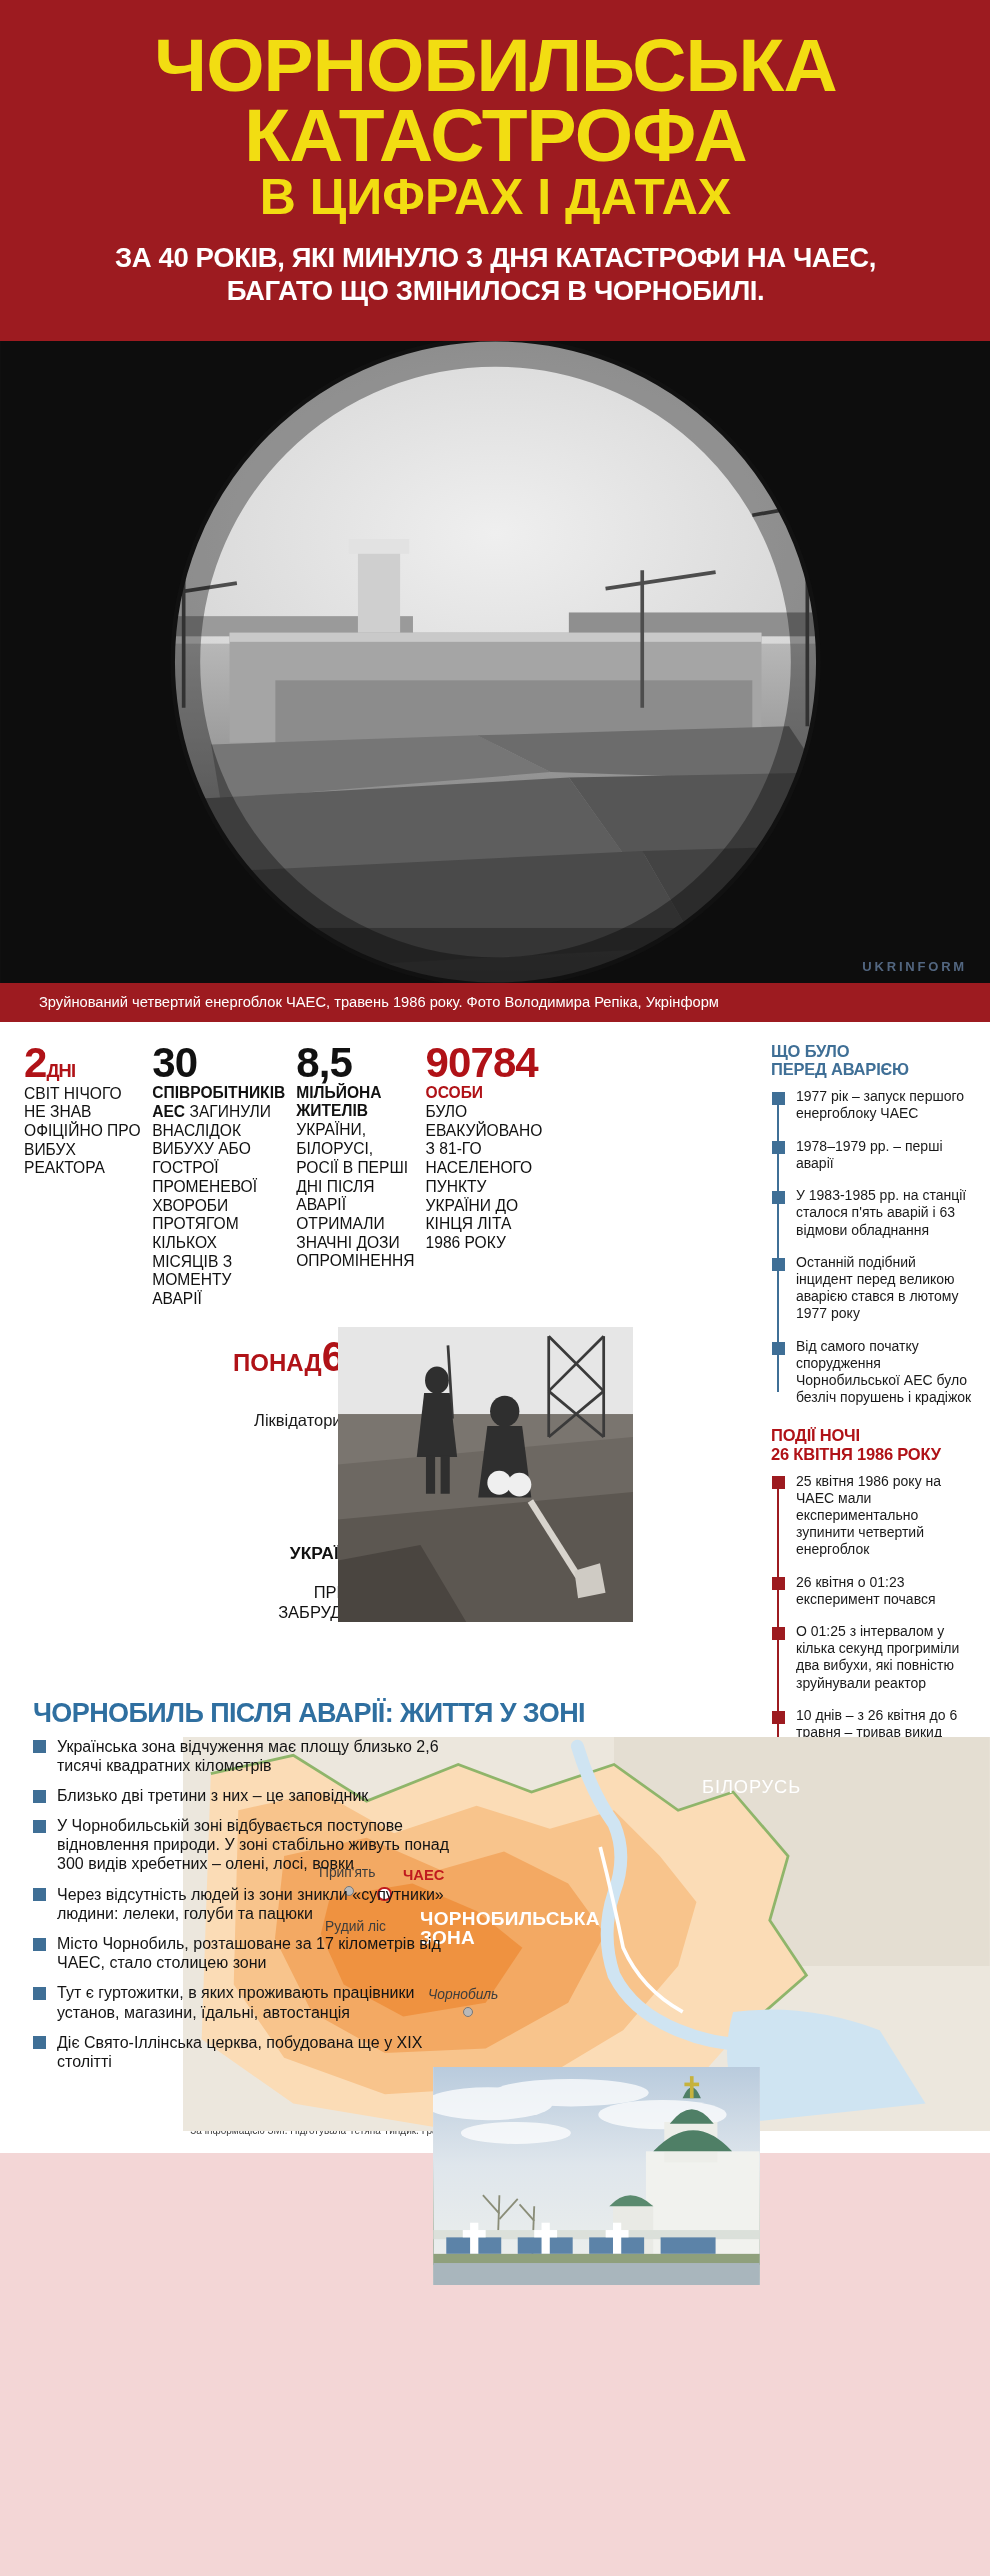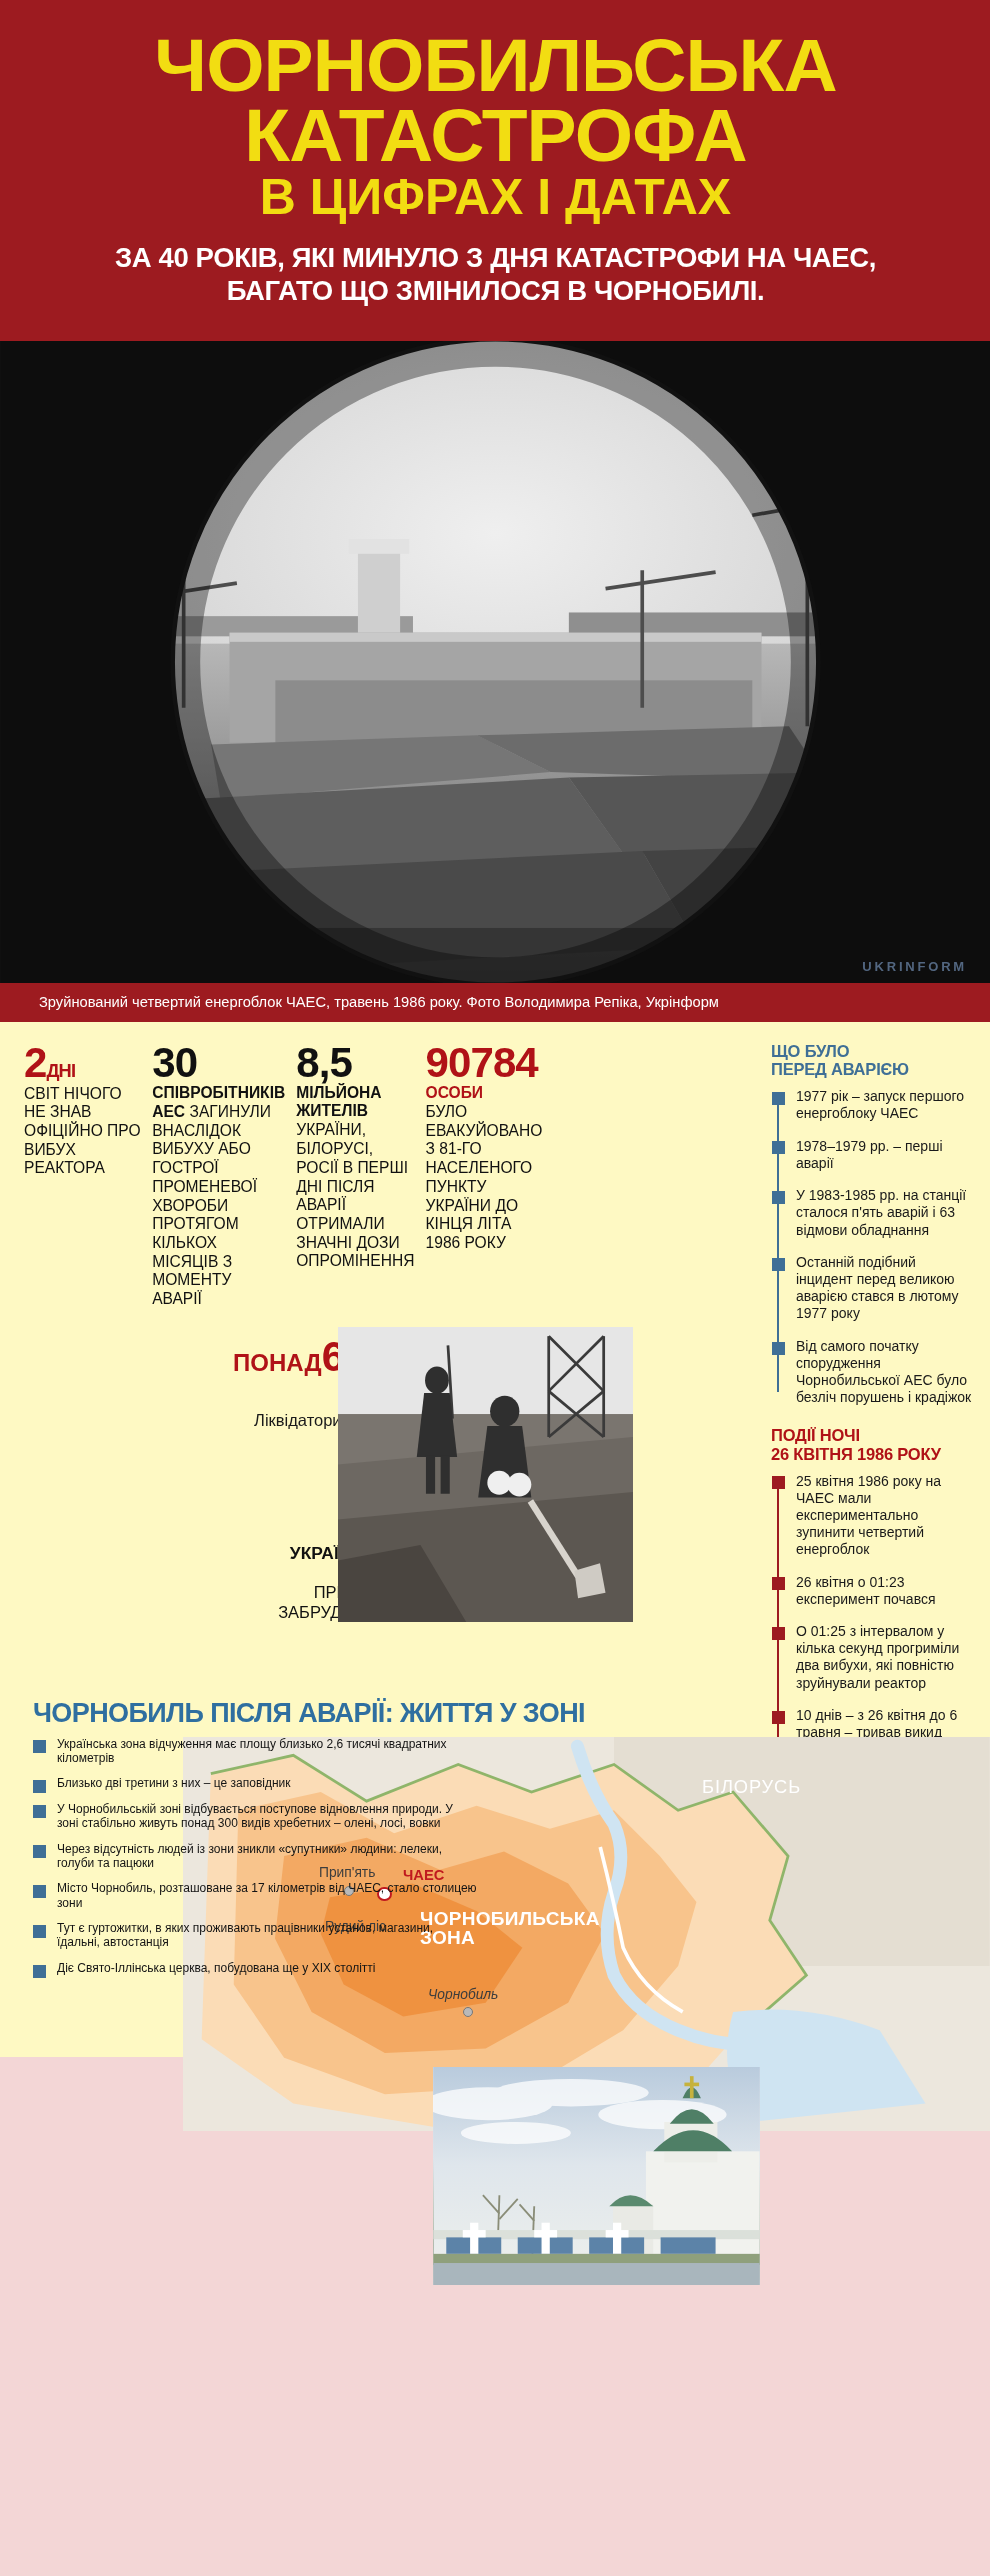--- a/index.html
+++ b/index.html
@@ -53,21 +53,21 @@
     letter-spacing: 2.8px;
   }
   .caption-bar {
     background: #9d1b20;
     color: #fff;
     font-size: 14.7px;
     padding: 11px 0 12px 39px;
   }
 
   
-  .body-wrap { position: relative; background: #fef9c3; padding-bottom: 0; }
+  .body-wrap { position: relative; background: #ffffff; padding-bottom: 0; }
 
   .stats-row {
     display: flex;
     padding: 20px 18.3px 0 24px;
     gap: 11px;
   }
   .stat { flex: 1 1 0; }
   .stat .big {
     font-size: 42px;
     font-weight: 800;
@@ -159,21 +159,21 @@
     color: #2f6fa0;
     font-size: 27px;
     font-weight: 800;
     text-transform: uppercase;
     letter-spacing: -0.6px;
     padding: 7.3px 0 7.3px 33px;
     margin-top: 48px;
   }
   .zone-body { position: relative; }
   .zone-list { list-style: none; padding: 0 0 0 33px; width: 477px; position: relative; z-index: 5; }
-  .zone-item { position: relative; padding-left: 24px; margin-bottom: 11px; font-size: 12px; line-height: 1.2; color: #141414; }
+  .zone-item { position: relative; padding-left: 24px; margin-bottom: 11px; font-size: 16px; line-height: 1.2; color: #141414; }
   .zone-item .bullet { position: absolute; left: 0; top: 3.7px; width: 13px; height: 13px; background: #3f6f96; }
 
   
   .map {
     position: absolute;
     left: 183px; top: 0;
     width: 807px; height: 394px;
     background: #ece7dd;
     overflow: hidden;
     z-index: 1;

